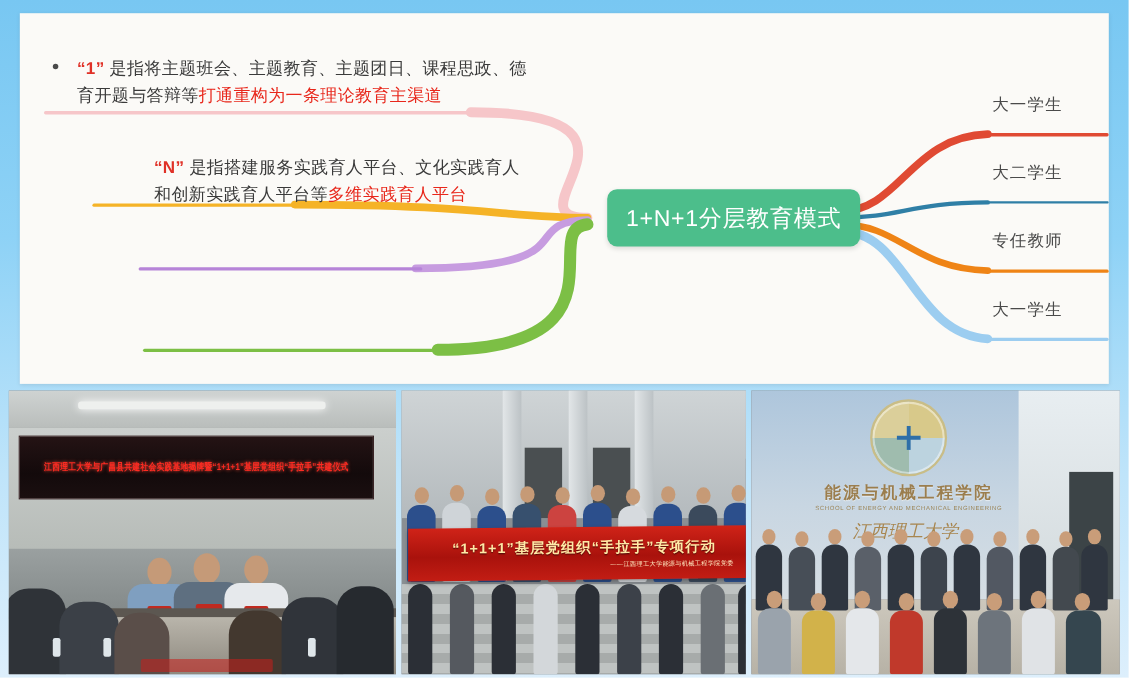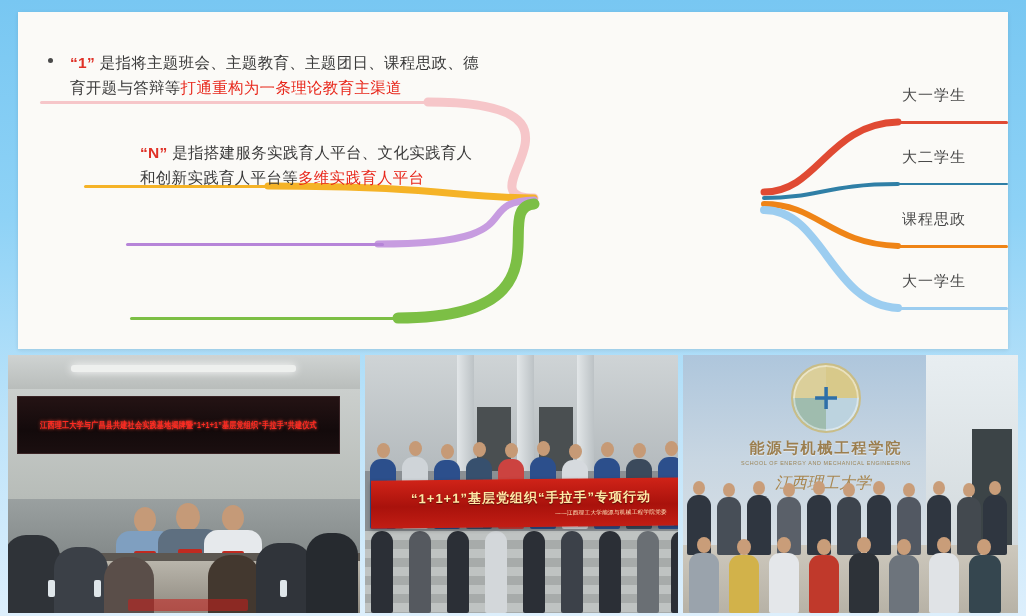--- a/index.html
+++ b/index.html
@@ -150,28 +150,31 @@
       <div class="ltext">
         <span class="q">“N”</span><span> 是指搭建服务实践育人平台、文化实践育人和创新实践育人平台等</span><span class="hi">多维实践育人平台</span>
       </div>
     </div>
     <div class="rule" style="left:66px;top:173px;width:188px;background:#f5b327;"></div>
 
     <div class="rule" style="left:108px;top:231px;width:258px;background:#b684d8;"></div>
 
     <div class="rule" style="left:112px;top:305px;width:274px;background:#7cbf45;height:3px;"></div>
 
+    <div class="center-node">
+      <span>1+N+1分层教育模式</span>
+    </div>
 
     <div class="rlabel" style="left:884px;top:74px;">大一学生</div>
     <div class="rrule" style="left:878px;top:109px;width:112px;background:#e04a33;"></div>
 
     <div class="rlabel" style="left:884px;top:136px;">大二学生</div>
     <div class="rrule" style="left:878px;top:171px;width:112px;background:#2f7fa6;height:2px;"></div>
 
-    <div class="rlabel" style="left:884px;top:198px;">课程思政</div>
+    <div class="rlabel" style="left:884px;top:198px;">专任教师</div>
     <div class="rrule" style="left:878px;top:233px;width:112px;background:#ef8416;"></div>
 
     <div class="rlabel" style="left:884px;top:260px;">大一学生</div>
     <div class="rrule" style="left:878px;top:295px;width:112px;background:#9ccdf0;height:3px;"></div>
 
   </div>
 
   <div class="photos">
 
     <div class="photo p1">

